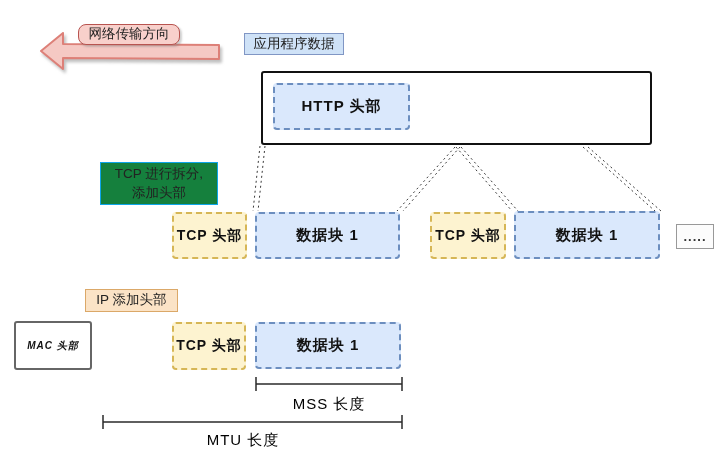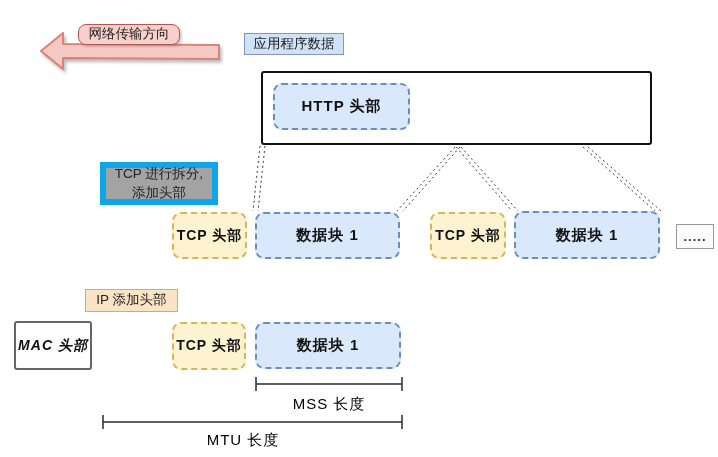--- a/index.html
+++ b/index.html
@@ -5,38 +5,38 @@
   * { margin: 0; padding: 0; box-sizing: border-box; }
   body { font-family: "Liberation Sans", "DejaVu Sans", sans-serif; background: #fff; }
   #canvas {
     position: relative; width: 718px; height: 457px;
     background: #ffffff; overflow: hidden;
     font-family: "Liberation Sans", "DejaVu Sans", sans-serif;
   }
   .box {
     position: absolute; display: flex; align-items: center; justify-content: center;
     font-weight: bold; font-size: 15px; color: #111; letter-spacing: 1px;
-    border-radius: 9px;
+    border-radius: 4px;
   }
   .blue-box   { background: #dae8fc; border: 2px dashed #6c8ebf; }
   .cream-box  { background: #fdf3d0; border: 2px dashed #d6b656; }
   .peach-box  { background: #fbdfbb; border: 2px solid #d79b00; border-radius: 3px; }
   .gray-box   { background: #ffffff; border: 2px solid #666666; border-radius: 3px; }
   .outer-box  {
     position: absolute; background: #ffffff;
     border: 2.5px solid #111; border-radius: 3px;
   }
   .note {
     position: absolute; display: flex; flex-direction: column;
     align-items: center; justify-content: center;
     font-size: 13.5px; color: #222; line-height: 1.35; text-align: center;
   }
   .note-pink  { background: #f8d0cb; border: 1.5px solid #b85450; box-shadow: 2px 2px 2px rgba(120,120,120,.35); }
   .note-blue  { background: #cfe2f7; border: 1.5px solid #8096c4; }
-  .note-cream { background: #a3a3a3; border: 6px solid #0ea5e9; }
+  .note-cream { background: #15803d; border: 1px solid #0ea5e9; }
   .note-peach { background: #fbe3c6; border: 1.5px solid #dba868; }
   .measure-label {
     position: absolute; text-align: center; font-size: 15px; color: #000000;
     letter-spacing: 1px;
   }
   .dots-box {
     position: absolute; background: #fcfcfc; border: 1.5px solid #999;
     display: flex; align-items: center; justify-content: center;
     font-size: 13px; font-weight: bold; color: #333; letter-spacing: 1px;
   }
@@ -97,21 +97,21 @@
     <span>数据块 1</span>
   </div>
   <div class="dots-box" style="left:676px; top:224px; width:38px; height:25px;">
     <span>.....</span>
   </div>
 
   <div class="note note-peach" style="left:85px; top:289px; width:93px; height:23px;">
     <span>IP 添加头部</span>
   </div>
 
-  <div class="box gray-box italic" style="left:14px; top:321px; width:78px; height:49px; font-size:14px;">
+  <div class="box gray-box italic" style="left:14px; top:321px; width:78px; height:49px; font-size:10px;">
     <span>MAC 头部</span>
   </div>
   <div class="box cream-box" style="left:172px; top:322px; width:74px; height:48px; font-size:14px;">
     <span>TCP 头部</span>
   </div>
   <div class="box blue-box" style="left:255px; top:322px; width:146px; height:47px;">
     <span>数据块 1</span>
   </div>
 
   <svg class="layer" width="718" height="457">

